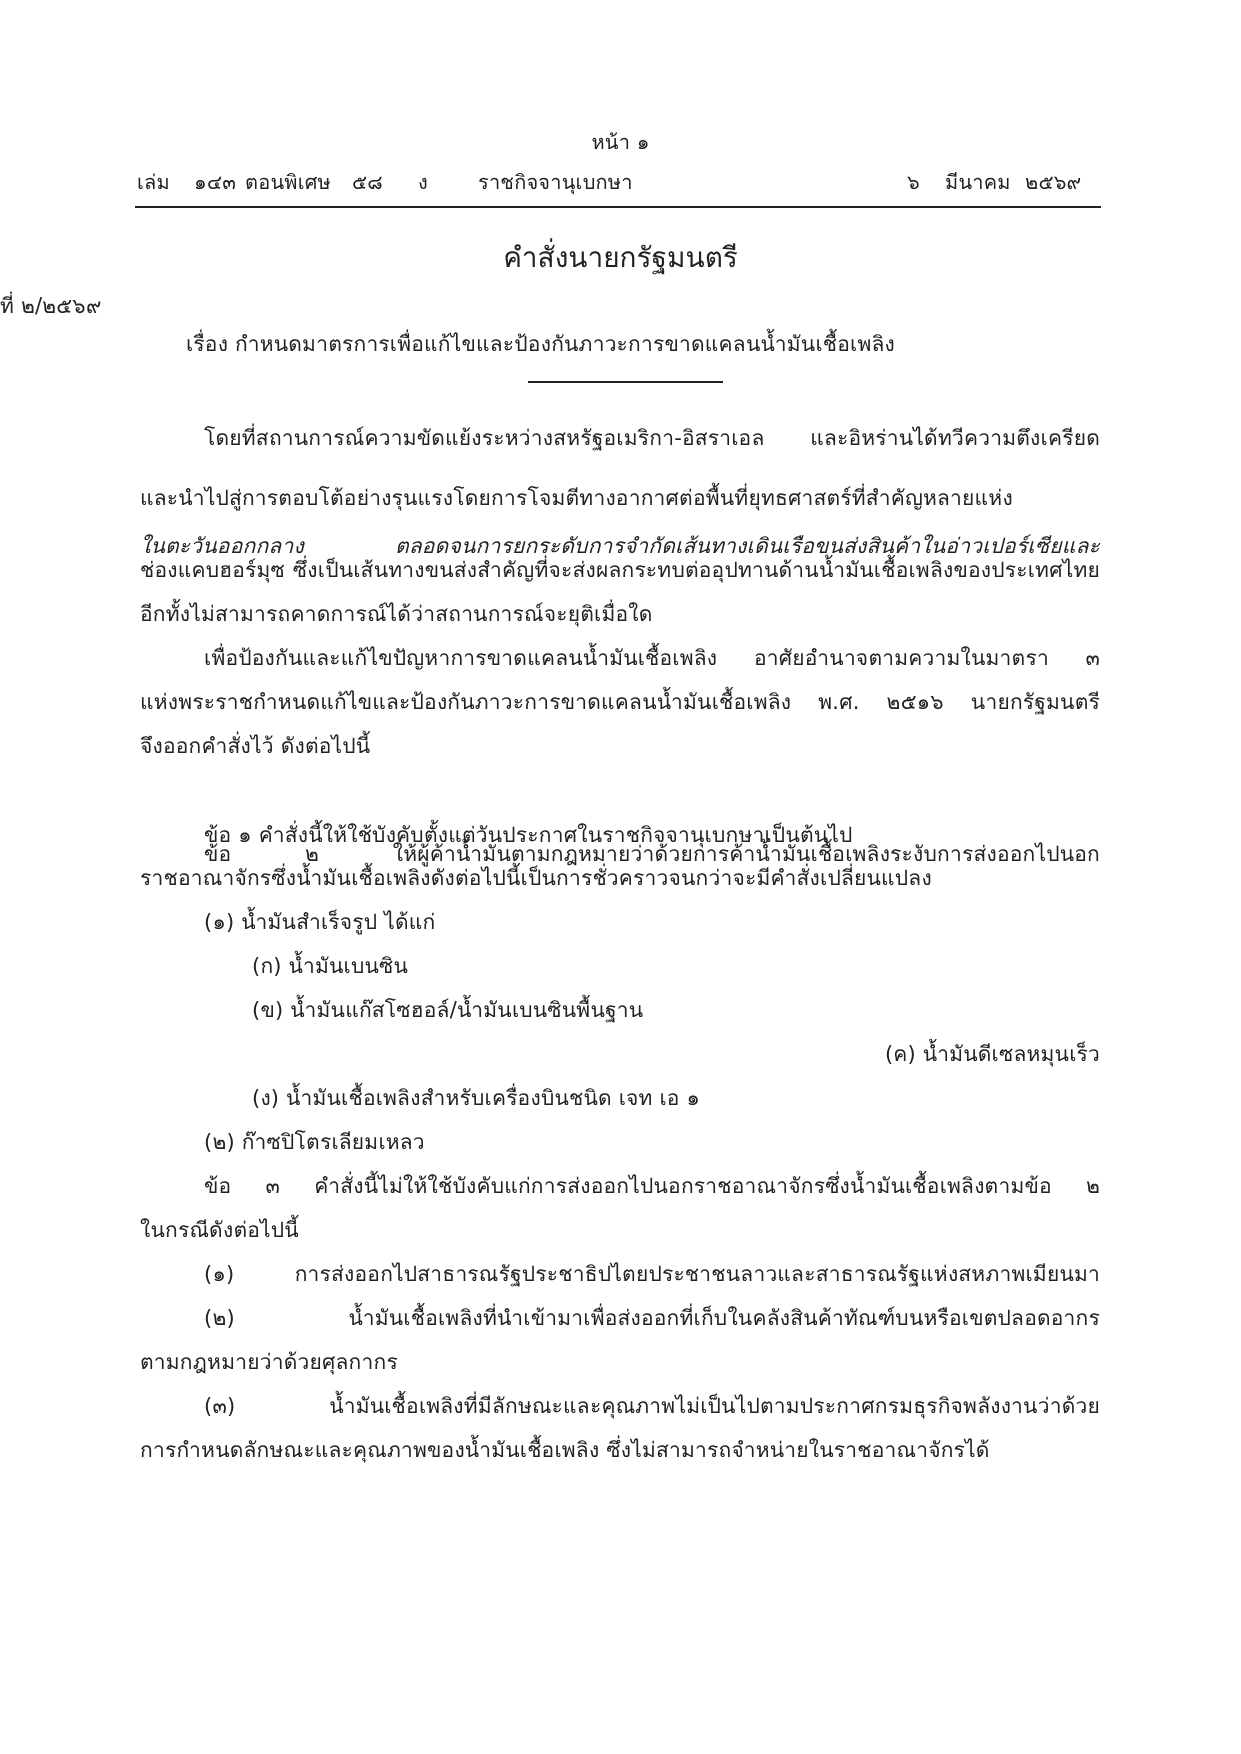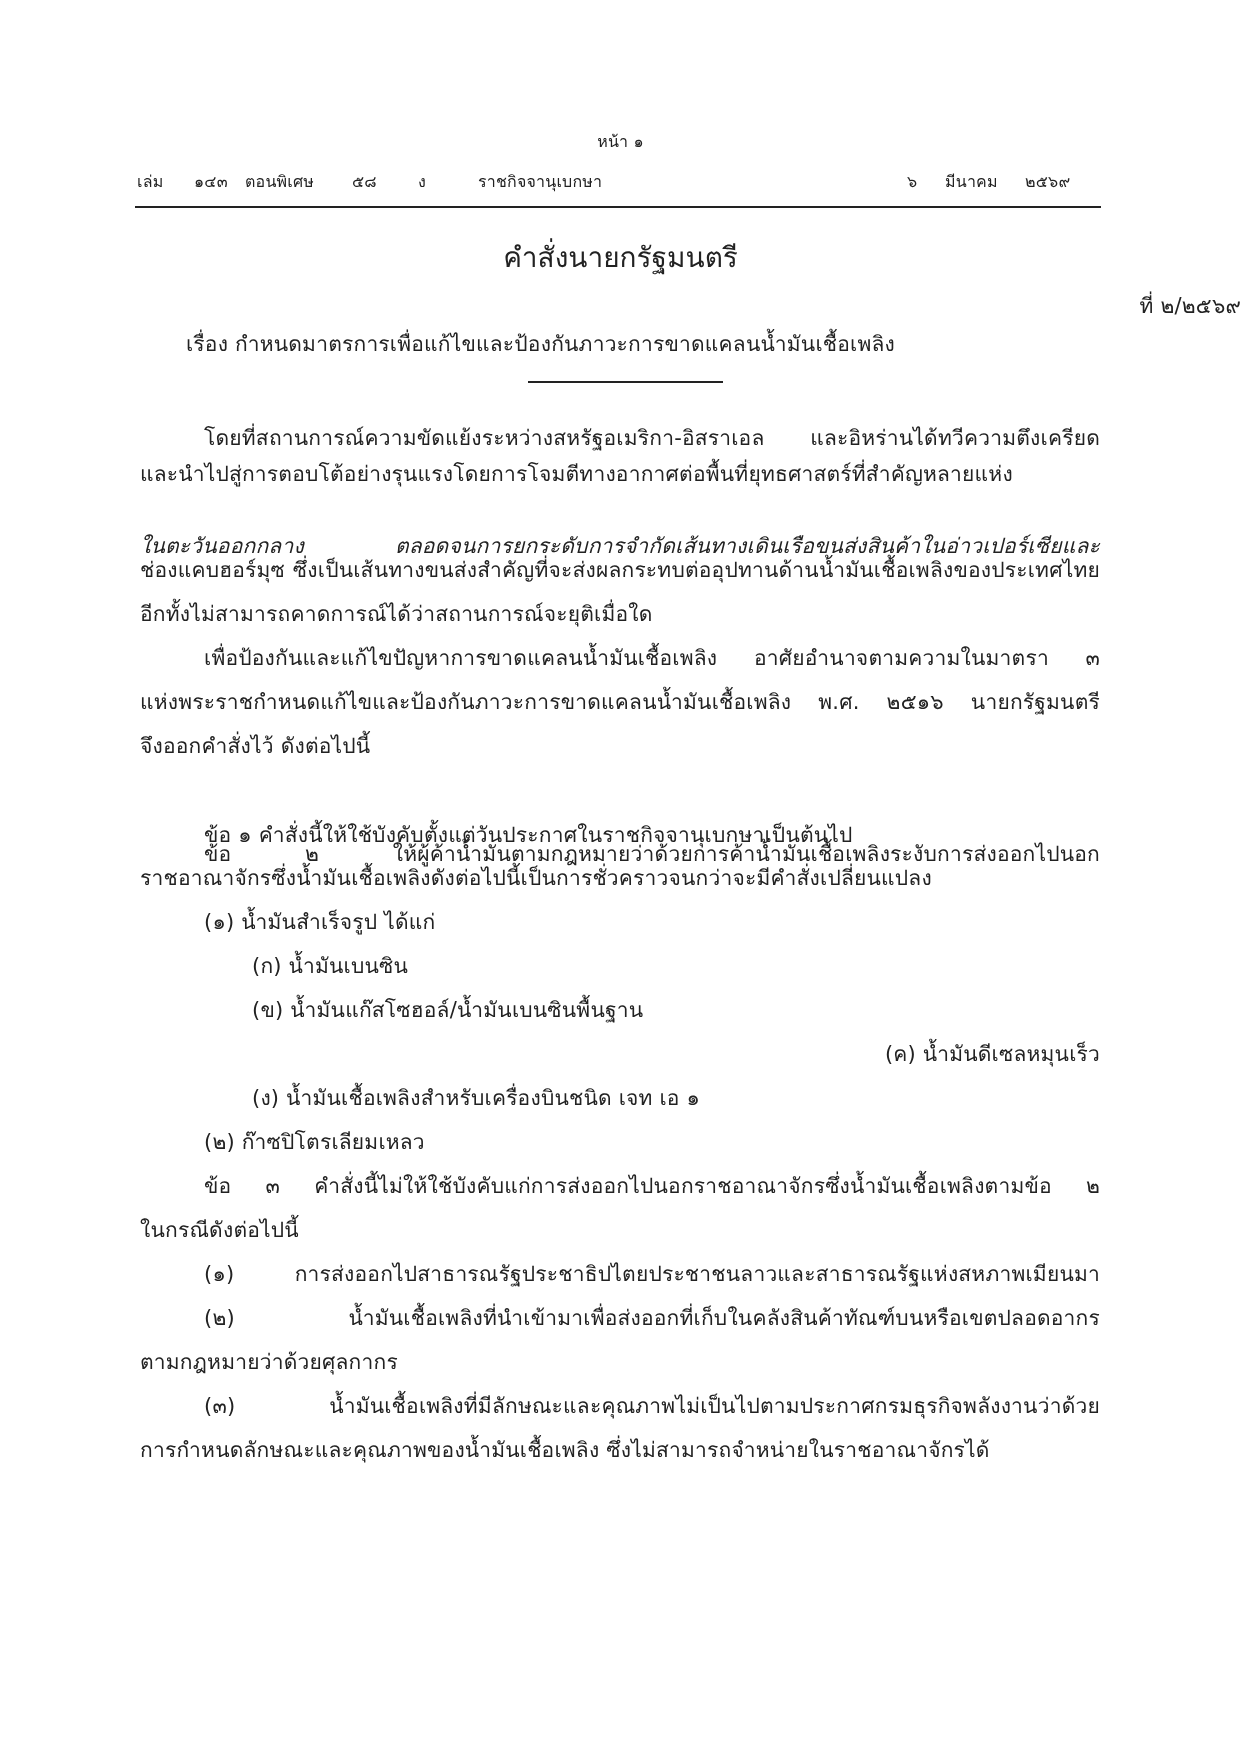--- a/index.html
+++ b/index.html
@@ -3,26 +3,26 @@
 <meta charset="utf-8">
 <style>
   html, body { margin: 0; padding: 0; background: #ffffff; }
   body {
     width: 1241px; height: 1754px; position: relative; overflow: hidden;
     font-family: "DejaVu Sans", "Liberation Sans", sans-serif;
     color: #222222;
   }
   .abs { position: absolute; white-space: nowrap; }
   .t { font-size: 21px; line-height: 28px; letter-spacing: 0.2px; }
-  .hdr { font-size: 16px; }
+  .hdr { font-size: 20px; }
   #page-num { left: 0; width: 1241px; text-align: center; top: 128px; }
   .hdr-row { top: 168px; }
   #rule { position: absolute; left: 135px; top: 206px; width: 966px; height: 2px; background: #222; }
   #title { left: 0; width: 1241px; text-align: center; top: 238px; font-size: 28px; line-height: 40px; }
-  #order-no { left: 0; width: 1241px; text-align: right; top: 292px; }
+  #order-no { left: 0; width: 1241px; text-align: left; top: 292px; }
   #subject { left: 0; width: 1081px; text-align: center; top: 330px; }
   #sep { position: absolute; left: 528px; top: 381px; width: 195px; height: 2px; background: #222; }
   .line { position: absolute; left: 140px; width: 960px; }
   .just { text-align: justify; text-align-last: justify; }
 </style>
 </head>
 <body>
 
 <div class="abs t hdr" id="page-num">หน้า ๑</div>
 
@@ -39,21 +39,21 @@
 </div>
 <div id="rule"></div>
 
 <div class="abs" id="title">คำสั่งนายกรัฐมนตรี</div>
 <div class="abs t" id="order-no">ที่ ๒/๒๕๖๙</div>
 <div class="abs t" id="subject">เรื่อง  กำหนดมาตรการเพื่อแก้ไขและป้องกันภาวะการขาดแคลนน้ำมันเชื้อเพลิง</div>
 <div id="sep"></div>
 
 <div id="body-lines">
   <div class="line t just" style="top: 424px; padding-left: 64px; width: 896px;">โดยที่สถานการณ์ความขัดแย้งระหว่างสหรัฐอเมริกา-อิสราเอล  และอิหร่านได้ทวีความตึงเครียด</div>
-  <div class="line t just" style="top: 460px; padding-left: 0px; width: 960px;">และนำไปสู่การตอบโต้อย่างรุนแรงโดยการโจมตีทางอากาศต่อพื้นที่ยุทธศาสตร์ที่สำคัญหลายแห่ง</div>
+  <div class="line t just" style="top: 484px; padding-left: 0px; width: 960px;">และนำไปสู่การตอบโต้อย่างรุนแรงโดยการโจมตีทางอากาศต่อพื้นที่ยุทธศาสตร์ที่สำคัญหลายแห่ง</div>
   <div class="line t just" style="top: 532px; padding-left: 0px; width: 960px; font-style: italic;">ในตะวันออกกลาง  ตลอดจนการยกระดับการจำกัดเส้นทางเดินเรือขนส่งสินค้าในอ่าวเปอร์เซียและ</div>
   <div class="line t just" style="top: 556px; padding-left: 0px; width: 960px;">ช่องแคบฮอร์มุซ  ซึ่งเป็นเส้นทางขนส่งสำคัญที่จะส่งผลกระทบต่ออุปทานด้านน้ำมันเชื้อเพลิงของประเทศไทย</div>
   <div class="line t" style="top: 600px; padding-left: 0px; width: 960px;">อีกทั้งไม่สามารถคาดการณ์ได้ว่าสถานการณ์จะยุติเมื่อใด</div>
   <div class="line t just" style="top: 644px; padding-left: 64px; width: 896px;">เพื่อป้องกันและแก้ไขปัญหาการขาดแคลนน้ำมันเชื้อเพลิง  อาศัยอำนาจตามความในมาตรา  ๓</div>
   <div class="line t just" style="top: 688px; padding-left: 0px; width: 960px;">แห่งพระราชกำหนดแก้ไขและป้องกันภาวะการขาดแคลนน้ำมันเชื้อเพลิง  พ.ศ.  ๒๕๑๖  นายกรัฐมนตรี</div>
   <div class="line t" style="top: 732px; padding-left: 0px; width: 960px;">จึงออกคำสั่งไว้  ดังต่อไปนี้</div>
   <div class="line t" style="top: 776px; padding-left: 64px; width: 896px; margin-top: 45px;">ข้อ   ๑   คำสั่งนี้ให้ใช้บังคับตั้งแต่วันประกาศในราชกิจจานุเบกษาเป็นต้นไป</div>
   <div class="line t just" style="top: 840px; padding-left: 64px; width: 896px;">ข้อ   ๒   ให้ผู้ค้าน้ำมันตามกฎหมายว่าด้วยการค้าน้ำมันเชื้อเพลิงระงับการส่งออกไปนอก</div>
   <div class="line t" style="top: 864px; padding-left: 0px; width: 960px;">ราชอาณาจักรซึ่งน้ำมันเชื้อเพลิงดังต่อไปนี้เป็นการชั่วคราวจนกว่าจะมีคำสั่งเปลี่ยนแปลง</div>
   <div class="line t" style="top: 908px; padding-left: 64px; width: 896px;">(๑)  น้ำมันสำเร็จรูป  ได้แก่</div>

